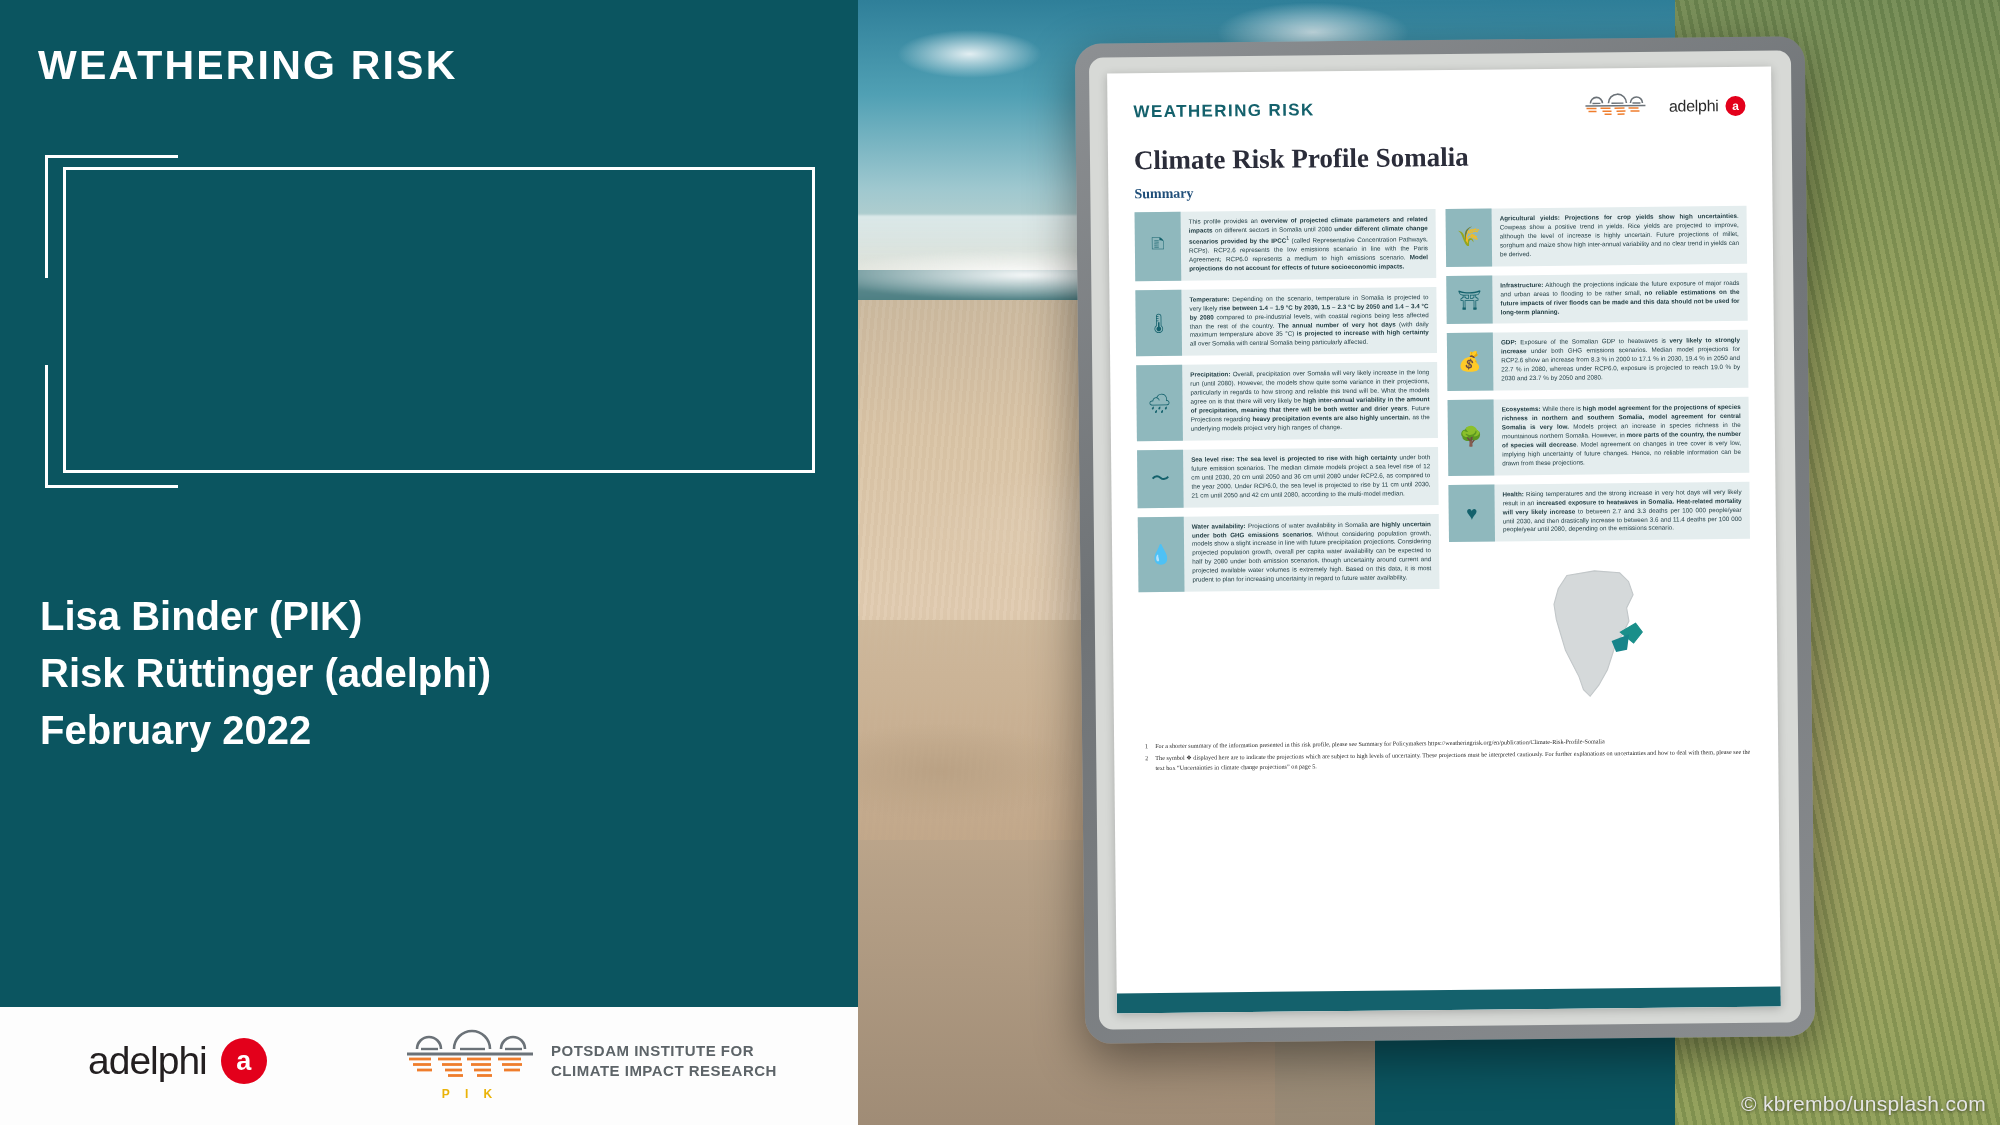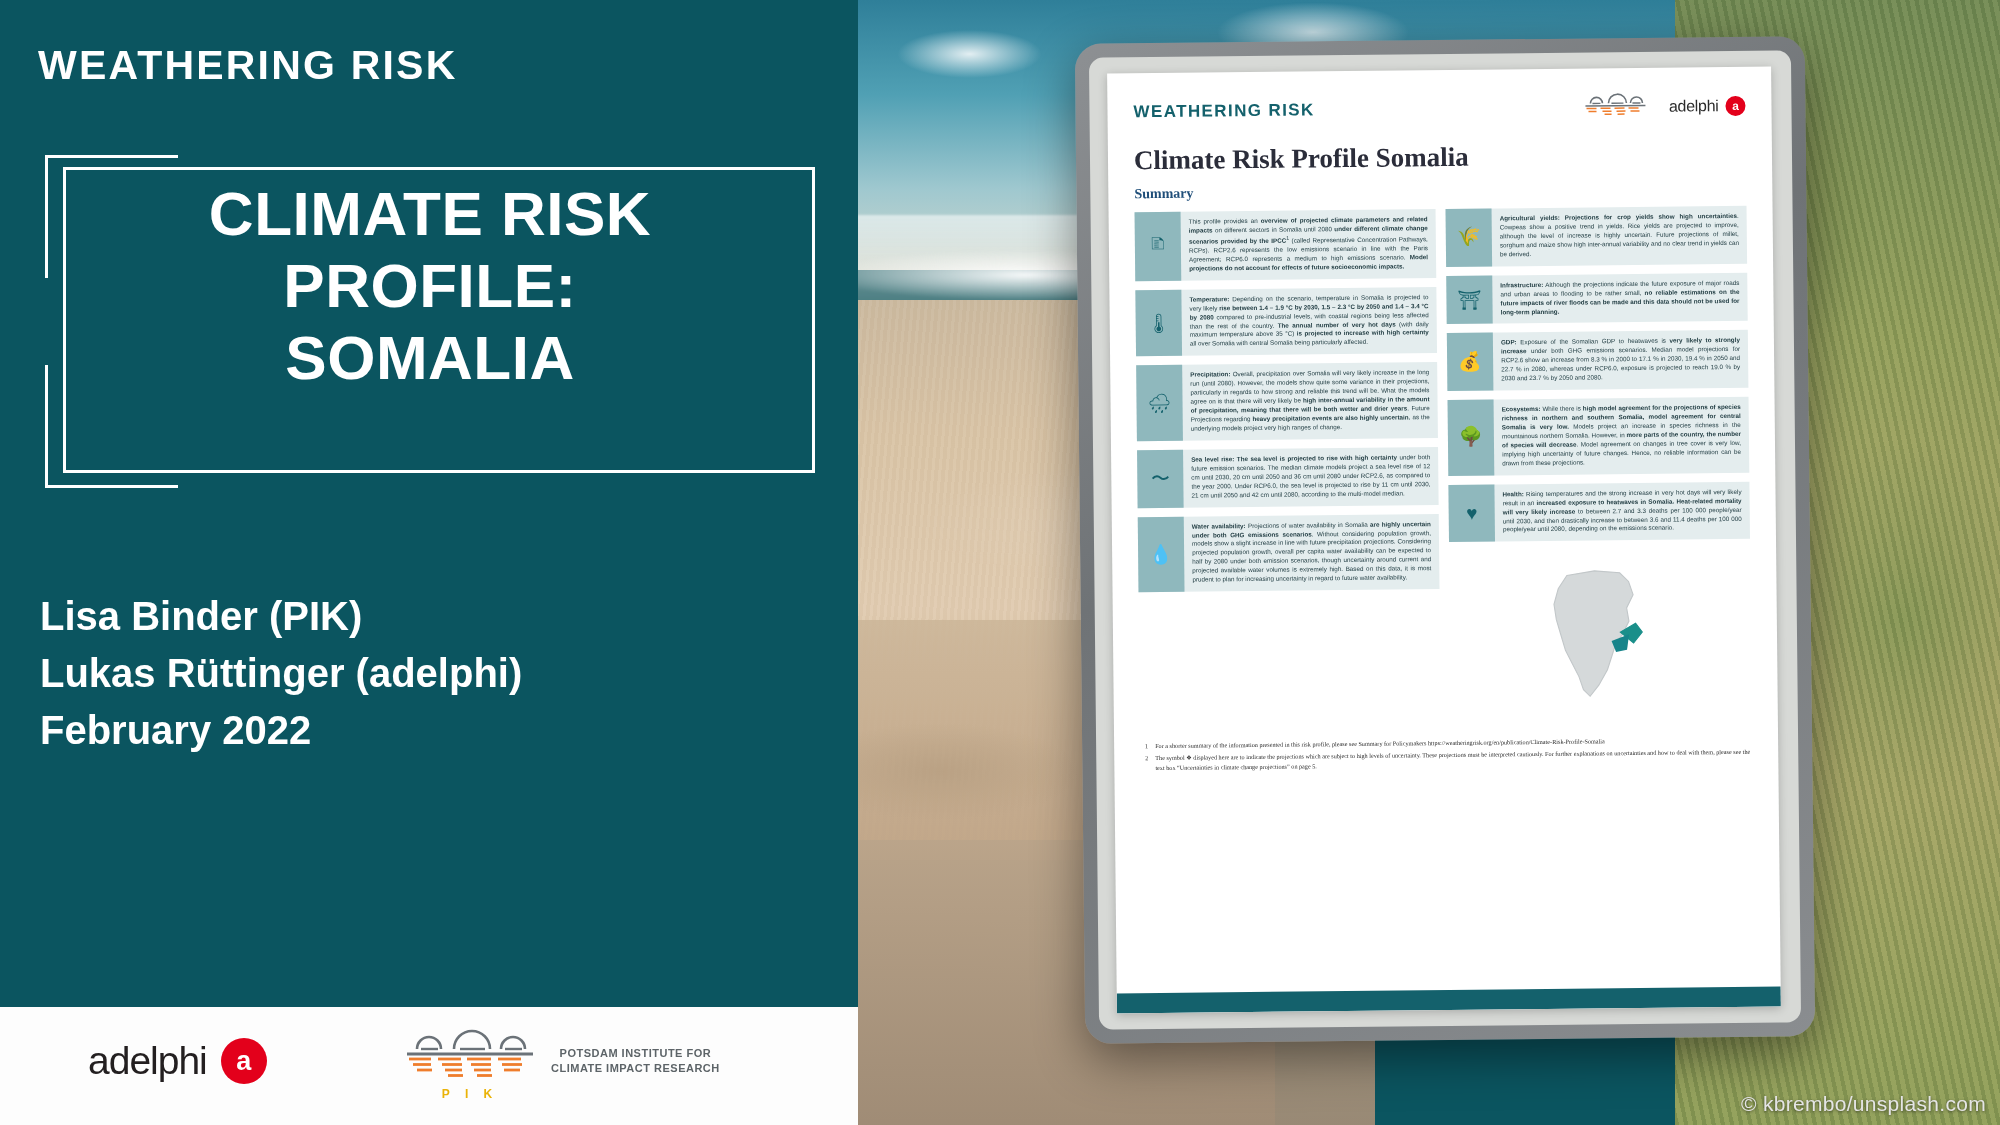--- a/index.html
+++ b/index.html
@@ -120,22 +120,22 @@
 
   
   .adelphi-big{position:absolute;left:88px;top:1038px;display:flex;align-items:center;gap:14px;}
   .adelphi-big .word{font-size:39px;color:#231f20;letter-spacing:-1px;font-family:"Liberation Sans",sans-serif;}
   .adelphi-big .dot{width:46px;height:46px;border-radius:50%;background:#e3001b;color:#fff;
     display:flex;align-items:center;justify-content:center;font-size:27px;font-weight:600;}
   .pik-big{position:absolute;left:405px;top:1025px;display:flex;align-items:center;gap:16px;}
   .pik-mark{position:relative;width:130px;height:72px;}
   .pik-word{position:absolute;left:50%;transform:translateX(-50%);bottom:-4px;font-size:12px;
     letter-spacing:6px;color:#eab308;font-weight:700;}
-  .pik-text{font-size:11px;line-height:1.32;color:#5d6468;font-weight:700;letter-spacing:.5px;
-    text-transform:uppercase;font-family:"Liberation Sans",sans-serif;text-align:center;}
+  .pik-text{font-size:15px;line-height:1.32;color:#5d6468;font-weight:700;letter-spacing:.5px;
+    text-transform:uppercase;font-family:"Liberation Sans",sans-serif;}
 </style>
 </head>
 <body>
 
 <div class="slide">
 
   <div class="photo">
     <div class="ph-sea"></div>
     <div class="ph-foam"></div>
     <div class="ph-sand"></div>
@@ -261,29 +261,24 @@
   <div class="panel-foot"></div>
 
   <div class="wr-logo">WEATHERING RISK</div>
 
   <div class="frame">
     <div class="brk tl"></div>
     <div class="brk bl"></div>
     <div class="box-line"></div>
   </div>
 
-  <div class="title">
-    <span class="ln">CLIMATE RISK</span>
-    <span class="ln">PROFILE:</span>
-    <span class="ln">SOMALIA</span>
-  </div>
 
   <div class="authors" id="authors">
       <div>Lisa Binder (PIK)</div>
-      <div>Lukas Rüttinger (adelphi)</div>
+      <div>Risk Rüttinger (adelphi)</div>
       <div>February 2022</div>
     </div>
 
   <div class="adelphi-big">
     <span class="word">adelphi</span>
     <span class="dot">a</span>
   </div>
 
   <div class="pik-big">
     <div class="pik-mark">

